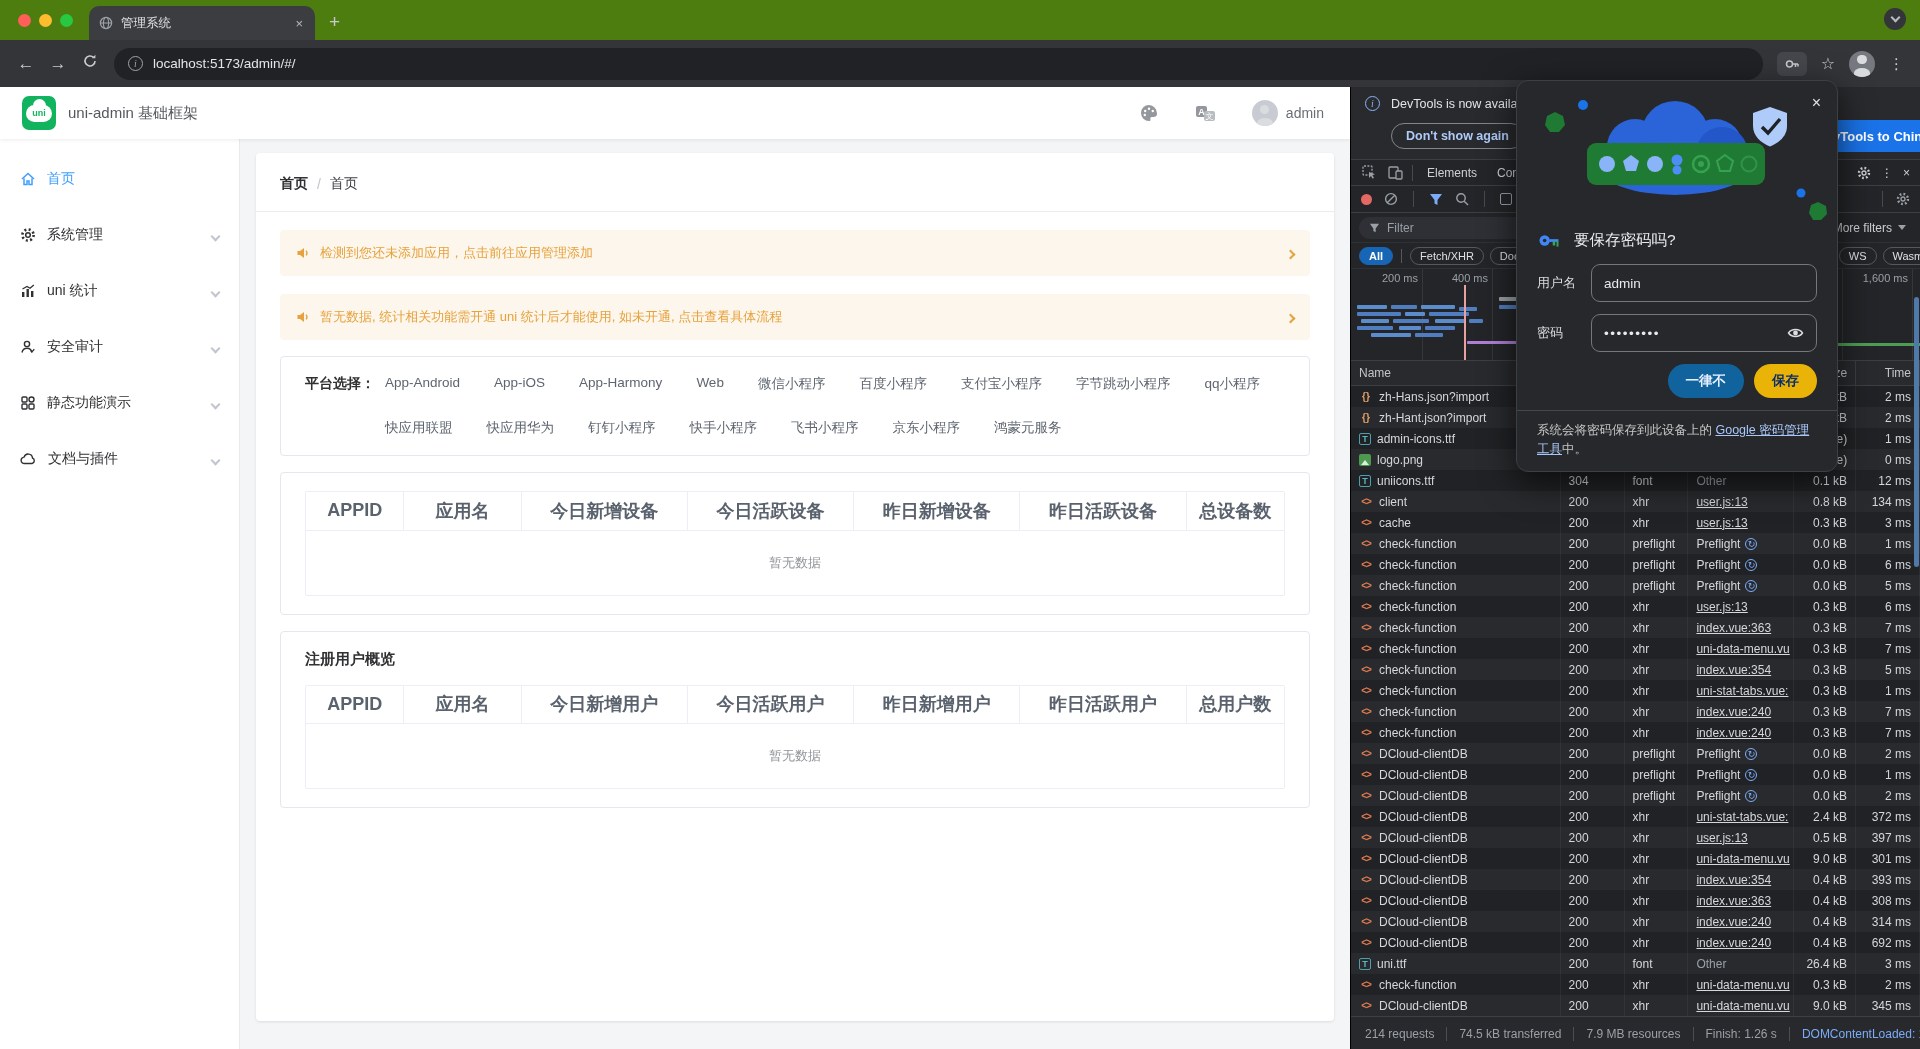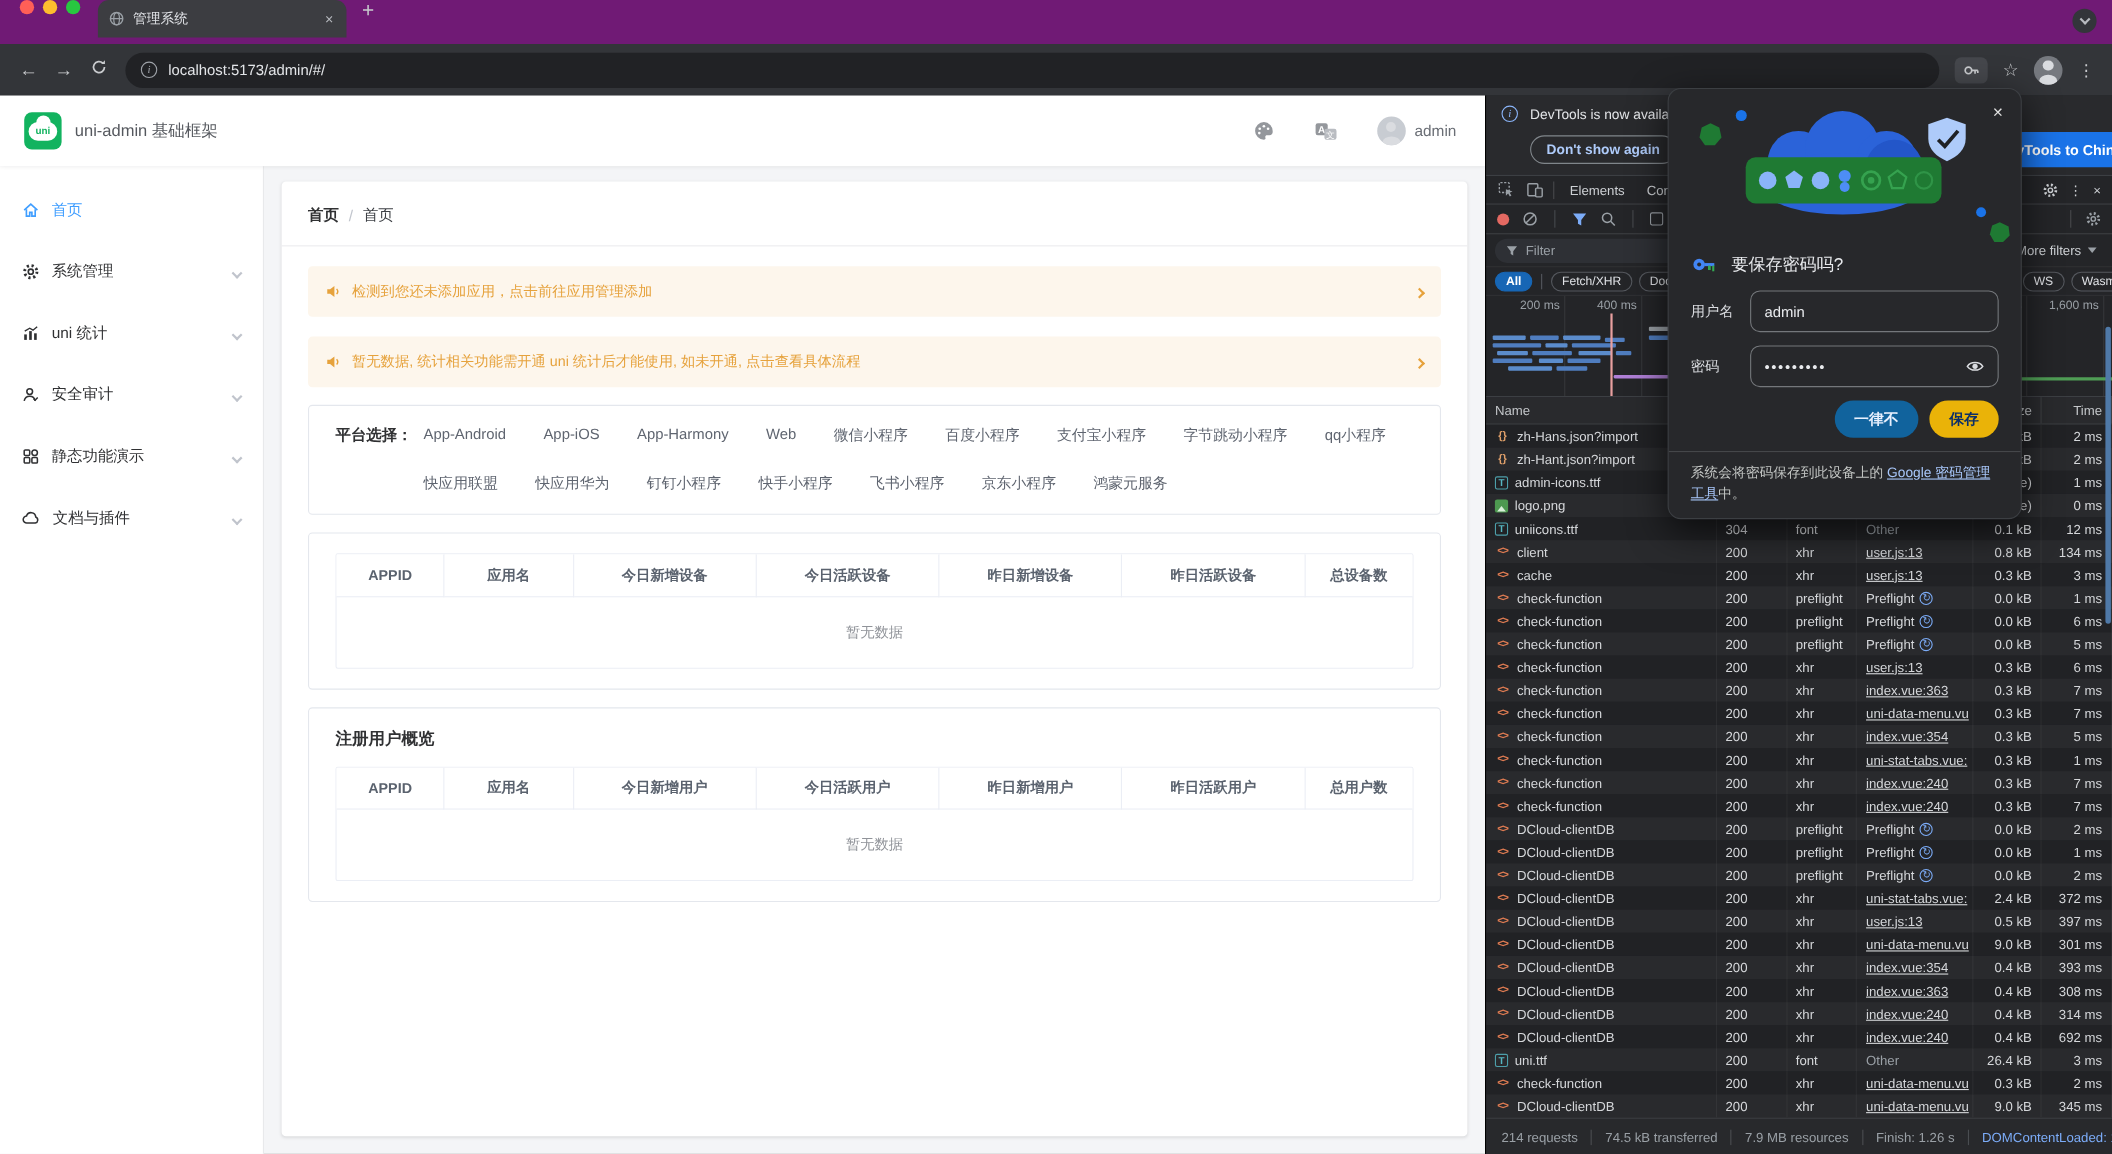--- a/index.html
+++ b/index.html
@@ -1,21 +1,21 @@
 <!DOCTYPE html>
 <html><head>
 <meta charset="utf-8">
 <style>
 *{margin:0;padding:0;box-sizing:border-box}
 html,body{width:1920px;height:1049px;overflow:hidden}
 body{font-family:"Liberation Sans","DejaVu Sans",sans-serif;background:#222;}
 .screen{position:relative;width:1920px;height:1049px;display:flex;flex-direction:column}
 
 
-.tabstrip{height:40px;background:#701a75;display:flex;align-items:flex-start;position:relative;flex:none}
+.tabstrip{height:40px;background:#4d7c0f;display:flex;align-items:flex-end;position:relative;flex:none}
 .lights{display:flex;gap:8px;padding:0 16px 13px 18px;align-items:center}
 .light{width:13px;height:13px;border-radius:50%}
 .l-red{background:#ff5f57}.l-yellow{background:#febc2e}.l-green{background:#28c840}
 .tab{width:226px;height:34px;background:#3c3d41;border-radius:10px 10px 0 0;display:flex;align-items:center;padding:0 10px;gap:8px;color:#dfe1e5;font-size:12.5px}
 .tab-title{flex:1;overflow:hidden;white-space:nowrap}
 .tab-close{color:#b6b9be;font-size:13px;padding:0 2px}
 .newtab{color:#c7c9cc;font-size:19px;margin:0 0 9px 14px;line-height:1}
 .tabsearch{position:absolute;right:14px;bottom:10px;width:22px;height:22px;border-radius:50%;background:#33353a;display:flex;align-items:center;justify-content:center}
 .chev{width:7px;height:7px;border-top:2px solid #b8bbc0;border-right:2px solid #b8bbc0;display:inline-block}
 .chev-down{transform:rotate(135deg);margin-top:-3px}
@@ -30,21 +30,21 @@
 .tb-avatar{width:26px;height:26px;border-radius:50%;background:#76797f;position:relative;overflow:hidden}
 .p-glyph::before{content:"";position:absolute;left:50%;top:18%;width:35%;height:35%;margin-left:-17.5%;border-radius:50%;background:#dadce0}
 .p-glyph::after{content:"";position:absolute;left:50%;bottom:-8%;width:64%;height:40%;margin-left:-32%;border-radius:50% 50% 0 0;background:#dadce0}
 .kebab{color:#c9cbce;font-size:15px;letter-spacing:0}
 
 
 .content{flex:1;display:flex;min-height:0}
 .app{width:1350px;flex:none;background:#f4f5f7;display:flex;flex-direction:column;min-width:0}
 
 
-.app-header{height:64px;background:#fff;display:flex;align-items:center;padding:0 26px 0 22px;box-shadow:0 1px 4px rgba(0,0,0,.08);position:relative;z-index:2;flex:none}
+.app-header{height:52px;background:#fff;display:flex;align-items:center;padding:0 26px 0 22px;box-shadow:0 1px 4px rgba(0,0,0,.08);position:relative;z-index:2;flex:none}
 .logo{width:34px;height:34px;border-radius:7px;background:#12b35f;display:flex;align-items:center;justify-content:center;flex:none}
 .logo-cloud{width:26px;height:17px;background:#fff;border-radius:9px;position:relative;display:flex;align-items:center;justify-content:center}
 .logo-cloud::before{content:"";position:absolute;top:-6px;left:7px;width:13px;height:13px;background:#fff;border-radius:50%}
 .logo-txt{position:relative;font-size:9px;font-weight:700;color:#12b35f;z-index:1}
 .app-title{font-size:15px;color:#55585e;margin-left:12px}
 .header-right{margin-left:auto;display:flex;align-items:center;gap:36px}
 .hdr-ic{color:#94979c;display:flex;align-items:center}
 .user-wrap{display:flex;align-items:center;gap:8px;color:#6a6e75;font-size:14px}
 .user-avatar{width:26px;height:26px;border-radius:50%;background:#c8ccd2;position:relative;overflow:hidden}
 
@@ -68,21 +68,21 @@
 .alert-chev{margin-left:auto}
 .alert-chev .chev{border-color:#e6a23c;transform:rotate(45deg);width:7px;height:7px}
 .panel{border:1px solid #e4e7ed;border-radius:4px;margin:16px 24px 0;padding:18px 24px}
 .plat-row{display:flex;align-items:flex-start}
 .plat-label{font-weight:700;font-size:14px;color:#303133;width:80px;flex:none}
 .plat-items{display:flex;gap:34px;font-size:13.5px;color:#5f6570;flex-wrap:wrap}
 .plat-row2{margin-top:26px;padding-left:80px}
 .panel-title{font-size:15px;font-weight:700;color:#303133;margin-bottom:16px}
 .tbl{border:1px solid #ebeef5;border-radius:2px}
 table.data{width:100%;border-collapse:collapse;table-layout:fixed}
-.data th{border-right:1px solid #ebeef5;border-bottom:1px solid #ebeef5;height:38px;font-size:13px;color:#5a626e;font-weight:700;background:#fff}
+.data th{border-right:1px solid #ebeef5;border-bottom:1px solid #ebeef5;height:38px;font-size:18px;color:#5a626e;font-weight:700;background:#fff}
 .data th:last-child{border-right:none}
 .tbl-empty{height:64px;display:flex;align-items:center;justify-content:center;color:#909399;font-size:13px}
 
 
 .devtools{width:570px;flex:none;background:#242528;color:#dfe1e5;border-left:1px solid #000;position:relative;overflow:hidden;font-size:12px}
 .dt-banner{height:73px;background:#292a2d;border-bottom:1px solid #3c3f43;position:relative}
 .dt-banner-msg{position:absolute;left:40px;top:10px;font-size:12.5px;color:#e3e5e8;white-space:nowrap}
 .dt-banner .info-ic{position:absolute;left:14px;top:9px;border-color:#8ab4f8;color:#8ab4f8}
 .btn-dismiss{position:absolute;left:40px;top:36px;height:26px;border:1px solid #80868b;border-radius:13px;color:#aecbfa;font-size:12.5px;font-weight:700;display:inline-flex;align-items:center;padding:0 14px;background:transparent}
 .btn-switch{position:absolute;right:-42px;top:33px;height:32px;border-radius:16px;background:#1a73e8;color:#fff;font-size:13px;font-weight:700;display:inline-flex;align-items:center;padding:0 18px;white-space:nowrap}

